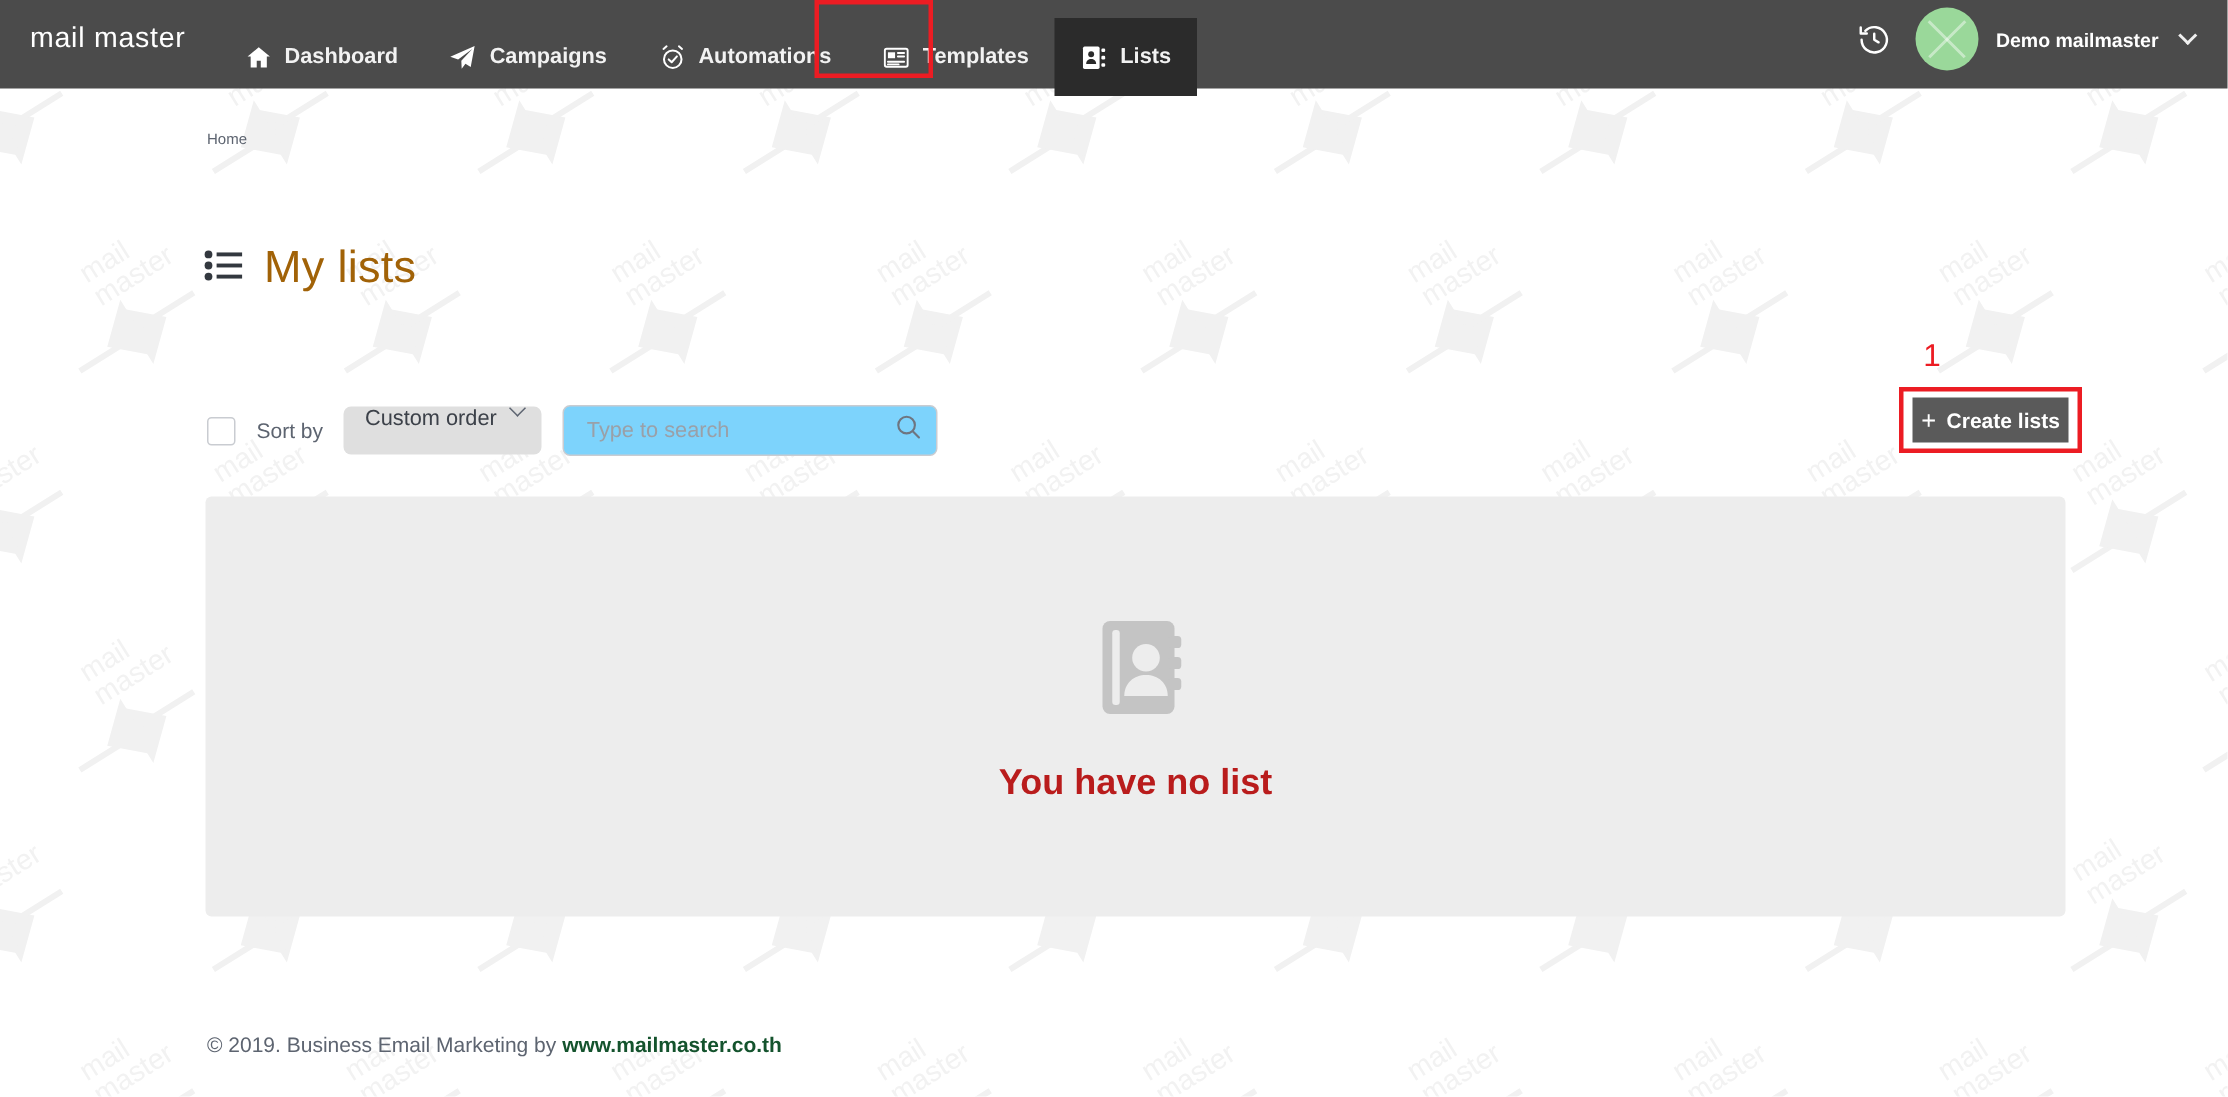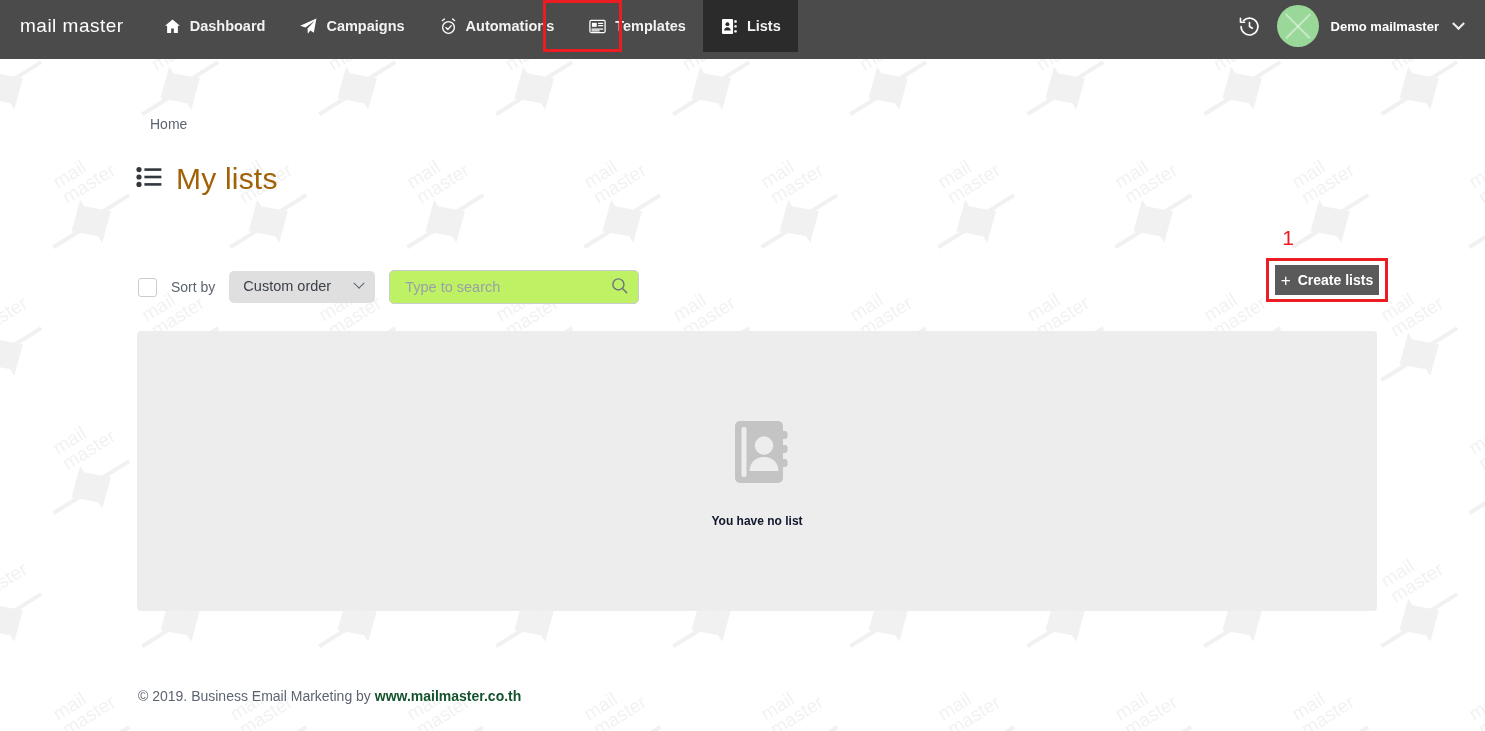--- a/index.html
+++ b/index.html
@@ -39,21 +39,21 @@
   #brand {
     display: flex; align-items: center;
     padding: 0 22px 0 20px;
     height: 52px;
     color: #ffffff;
     font-size: 19px;
     letter-spacing: .5px;
     font-weight: 400;
     white-space: nowrap;
   }
-  #nav-items { display: flex; align-items: flex-start; height: 52px; }
+  #nav-items { display: flex; align-items: flex-start; height: 52px; margin-top: 12px; }
   .nav-item {
     display: flex; align-items: center; gap: 8px;
     padding: 0 17px;
     height: 52px;
     color: #f2f2f2;
     font-size: 14.5px;
     font-weight: 700;
     white-space: nowrap;
     position: relative;
   }
@@ -107,22 +107,22 @@
   }
 
   
   #page {
     position: absolute;
     top: 52px; left: 0;
     width: 1485px; height: 679px;
     z-index: 10;
   }
   #breadcrumb {
-    position: absolute; left: 138px; top: 64px;
-    font-size: 14px; color: #5d6470; margin-left: 12px;
+    position: absolute; left: 138px; top: 36px;
+    font-size: 10px; color: #5d6470;
   }
   #page-title-row {
     position: absolute; left: 136px; top: 110px;
     display: flex; align-items: center; gap: 14px;
   }
   #page-title {
     font-size: 30px; color: #a16207; font-weight: 400;
     letter-spacing: .2px;
   }
 
@@ -136,32 +136,32 @@
     border: 1.5px solid #c9ccd1;
     border-radius: 3px;
     background: #fff;
   }
   #sortby-label { font-size: 14px; color: #5d6470; }
   #sort-select {
     height: 32px;
     background: #dfdfdf;
     border-radius: 5px;
     padding: 0 12px 3px 14px;
-    display: flex; align-items: center; gap: 24px;
+    display: flex; gap: 10px;
     font-size: 14.5px; color: #3c4149;
   }
   #sort-select .dchev {
     width: 8px; height: 8px;
     border-right: 1.7px solid #5d6470;
     border-bottom: 1.7px solid #5d6470;
     transform: rotate(45deg) translate(-2px,-2px);
   }
   #search-box {
     width: 250px; height: 34px;
-    background: #bef264;
+    background: #7dd3fc;
     border: 1px solid #c9ccd1;
     border-radius: 5px;
     display: flex; align-items: center;
     padding: 0 9px 0 13px;
   }
   #search-input {
     flex: 1; border: 0; outline: none;
     font-size: 14.5px; color: #3c4149;
     background: transparent;
     font-family: "Liberation Sans", sans-serif;
@@ -201,21 +201,21 @@
     position: absolute;
     left: 137px; top: 279px;
     width: 1240px; height: 280px;
     background: #ededed;
     border-radius: 4px;
     display: flex; flex-direction: column;
     align-items: center; justify-content: center;
     gap: 14px;
   }
   #empty-text {
-    font-size: 12px; font-weight: 700; color: #0f172a;
+    font-size: 24px; font-weight: 700; color: #b91c1c;
   }
 
   
   #footer {
     position: absolute; left: 138px; top: 636px;
     font-size: 14px; color: #5d6470;
   }
   #footer .site { font-weight: 700; color: #14532d; }
 </style>
 </head>

